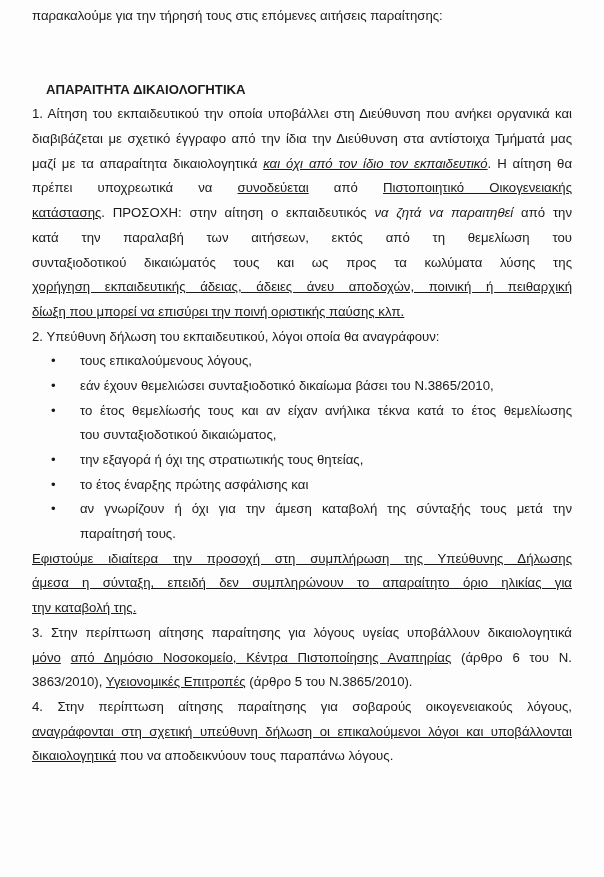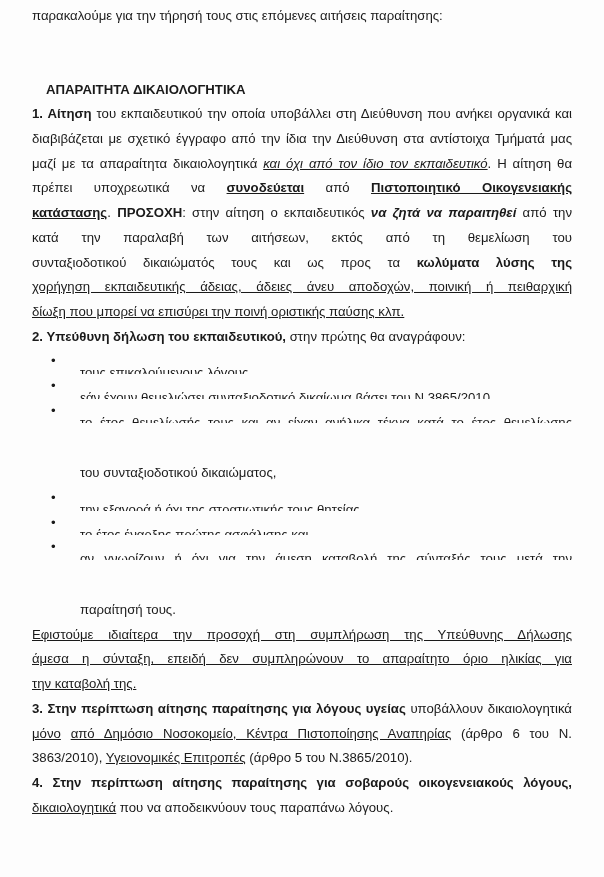--- a/index.html
+++ b/index.html
@@ -9,27 +9,27 @@
     font-size: 13.2px; color: #1a1a1a;
   }
   .page { position: relative; padding: 4px 32px 0 32px; }
   .line {
     height: 24.7px; line-height: 24.7px; white-space: nowrap;
     text-align: justify; text-align-last: justify; overflow: hidden;
   }
   .line.last { text-align-last: left; }
   .spacer { height: 49px; }
   .heading { font-weight: bold; padding-left: 14px; text-align-last: left; }
-  b { font-weight: bold; }
+  b { font-weight: normal; }
   i { font-style: italic; }
   u { text-decoration: underline; }
   .bullet { padding-left: 18px; position: relative; }
   .bullet .dot { position: absolute; left: 19px; top: 0; }
-  .bullet .txt { display: block; padding-left: 30px; margin-top: 12px; }
-  .indent { padding-left: 48px; margin-top: 38px; }
+  .bullet .txt { display: block; padding-left: 30px; }
+  .indent { padding-left: 48px; }
 </style>
 </head>
 <body>
 
 <div class="page">
 
   <div class="line last">παρακαλούμε για την τήρησή τους στις επόμενες αιτήσεις παραίτησης:</div>
 
   <div class="spacer"></div>
 
@@ -38,21 +38,21 @@
   <div class="line"><b>1. Αίτηση</b><span> του εκπαιδευτικού την οποία υποβάλλει στη Διεύθυνση που ανήκει οργανικά  και</span></div>
   <div class="line">διαβιβάζεται με σχετικό έγγραφο από την ίδια την Διεύθυνση στα  αντίστοιχα Τμήματά μας</div>
   <div class="line"><span>μαζί με τα απαραίτητα  δικαιολογητικά </span><i><u>και όχι από τον ίδιο τον εκπαιδευτικό</u></i><span>. Η αίτηση θα</span></div>
   <div class="line"><span>πρέπει υποχρεωτικά να </span><b><u>συνοδεύεται</u></b><span>  από </span><b><u>Πιστοποιητικό Οικογενειακής</u></b></div>
   <div class="line"><b><u>κατάστασης</u></b><span>. </span><b>ΠΡΟΣΟΧΗ</b><span>: στην αίτηση ο εκπαιδευτικός </span><b><i>να ζητά να παραιτηθεί</i></b><span> από την</span></div>
   <div class="line">κατά την παραλαβή των αιτήσεων, εκτός από τη θεμελίωση του</div>
   <div class="line"><span>συνταξιοδοτικού δικαιώματός τους και ως προς τα </span><b>κωλύματα λύσης της</b></div>
   <div class="line"><u>χορήγηση εκπαιδευτικής άδειας, άδειες άνευ αποδοχών, ποινική ή πειθαρχική</u></div>
   <div class="line last"><u>δίωξη που μπορεί να επισύρει την ποινή οριστικής παύσης κλπ.</u></div>
 
-  <div class="line last"><b>2. Υπεύθυνη δήλωση του εκπαιδευτικού,</b><span> στην πρώτης θα αναγράφουν:</span></div>
+  <div class="line last"><b>2. Υπεύθυνη δήλωση του εκπαιδευτικού,</b><span> λόγοι οποία θα αναγράφουν:</span></div>
 
   <div class="line last bullet">
       <span class="dot">•</span>
       <span class="txt">τους επικαλούμενους λόγους,</span>
     </div>
   <div class="line last bullet">
       <span class="dot">•</span>
       <span class="txt">εάν έχουν θεμελιώσει συνταξιοδοτικό δικαίωμα βάσει του Ν.3865/2010,</span>
     </div>
   <div class="line bullet">
@@ -76,15 +76,16 @@
 
   <div class="line"><u>Εφιστούμε ιδιαίτερα την προσοχή στη  συμπλήρωση της Υπεύθυνης Δήλωσης</u></div>
   <div class="line"><u>άμεσα η σύνταξη, επειδή δεν συμπληρώνουν το απαραίτητο όριο ηλικίας για</u></div>
   <div class="line last"><u>την καταβολή της.</u></div>
 
   <div class="line"><b>3. Στην περίπτωση αίτησης παραίτησης για λόγους υγείας</b><span> υποβάλλουν δικαιολογητικά</span></div>
   <div class="line"><u>μόνο</u><span> </span><u>από Δημόσιο Νοσοκομείο, Κέντρα Πιστοποίησης Αναπηρίας</u><span> (άρθρο 6 του Ν.</span></div>
   <div class="line last"><span>3863/2010), </span><u>Υγειονομικές Επιτροπές</u><span> (άρθρο 5 του Ν.3865/2010).</span></div>
 
   <div class="line"><b>4. Στην περίπτωση αίτησης παραίτησης για σοβαρούς οικογενειακούς λόγους,</b></div>
+  <div class="line"><u>αναγράφονται στη σχετική υπεύθυνη δήλωση οι επικαλούμενοι λόγοι και υποβάλλονται</u></div>
   <div class="line last"><u>δικαιολογητικά</u><span> που να αποδεικνύουν τους παραπάνω λόγους.</span></div>
 
 </div>
 
 </body></html>

